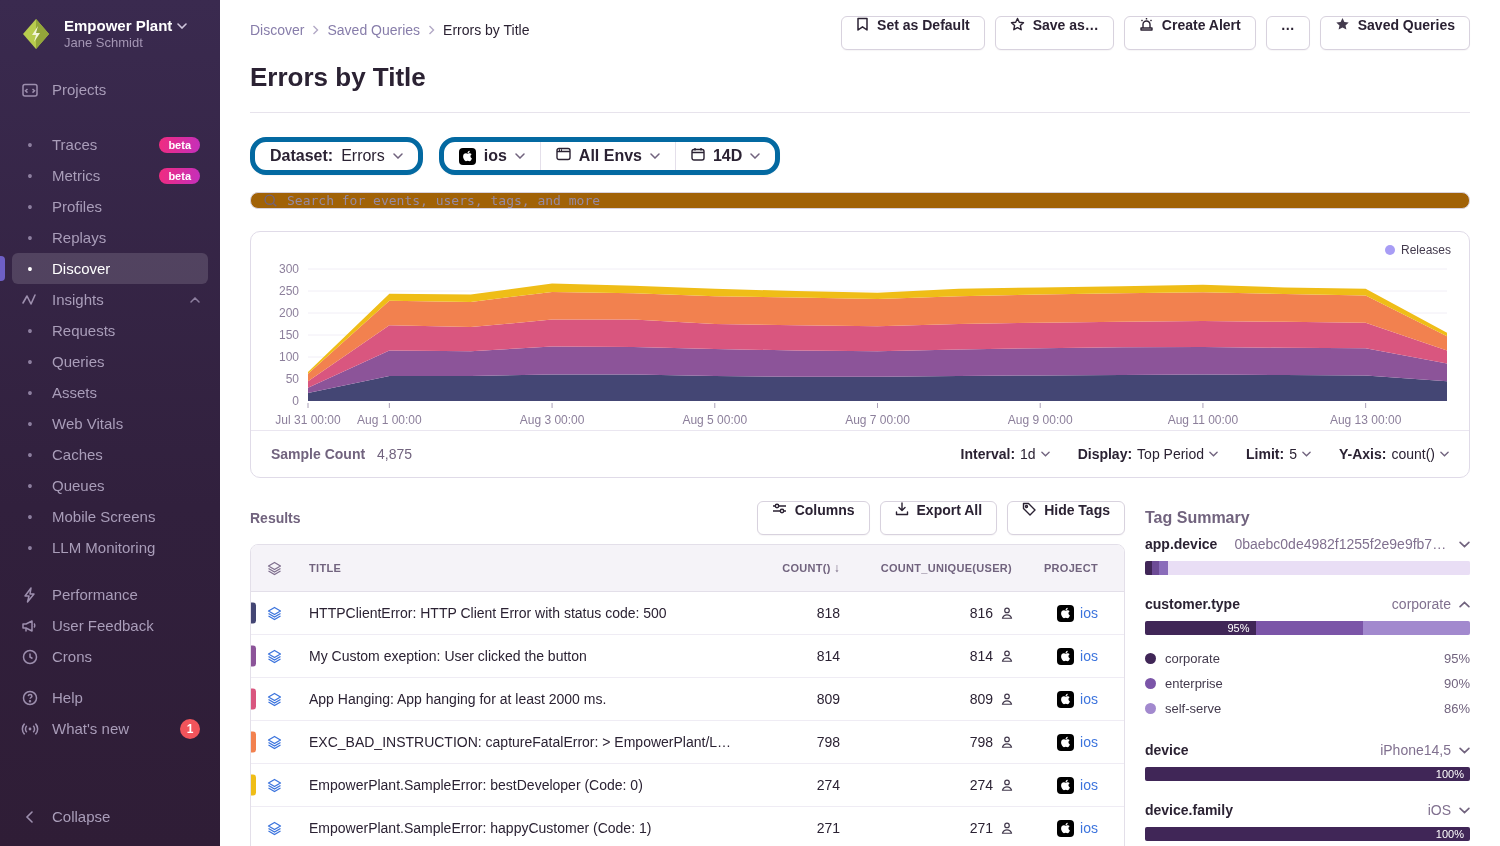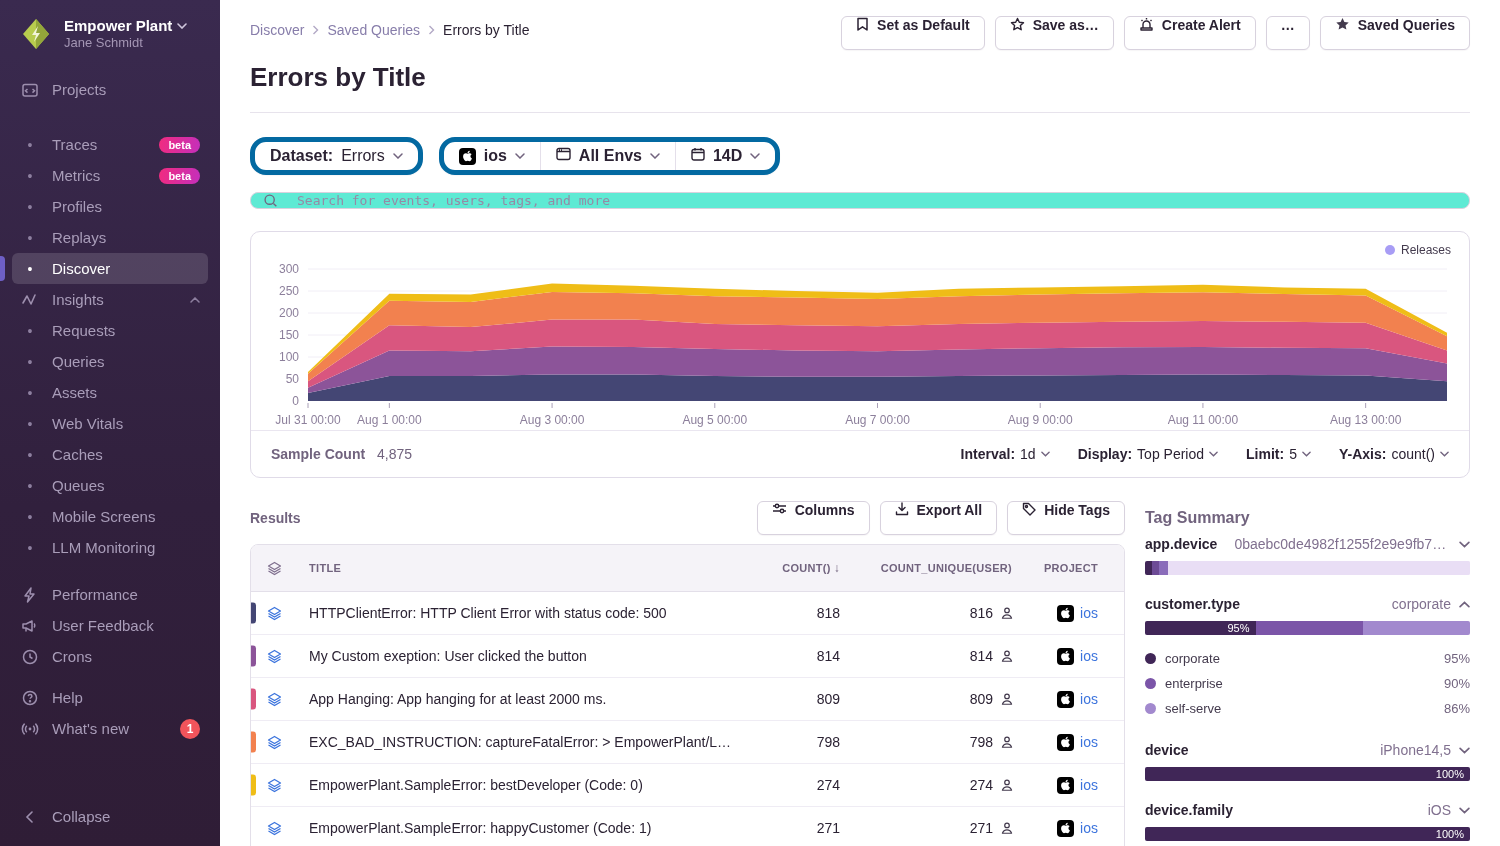--- a/index.html
+++ b/index.html
@@ -54,22 +54,22 @@
   
   .filter-row { display:flex; gap:16px; }
   .pill { display:inline-flex; align-items:center; height:38px; background:#fff;
     border:5px solid #0369a1; border-radius:16px; font-size:16px; cursor:pointer;
     box-shadow:0 1px 1px rgba(43,34,51,.04); }
   .pill .seg { display:flex; align-items:center; gap:8px; padding:0 15px; height:100%; }
   .pill .seg + .seg { border-left:1px solid #e4dfea; }
   .pill b { font-weight:700; }
   .caret { display:flex; color:#71637e; }
 
-  .search-bar { margin-top:17px; display:flex; align-items:center; gap:19px; height:38px;
-    border:1px solid #d8d2de; border-radius:8px; padding:0 12px; background:#5eead4; }
+  .search-bar { margin-top:17px; display:flex; align-items:center; gap:9px; height:38px;
+    border:1px solid #d8d2de; border-radius:8px; padding:0 12px; background:#a16207; }
   .search-bar input { flex:1; border:none; outline:none; font-family:"DejaVu Sans Mono", monospace;
     font-size:13px; color:#2b2233; background:transparent; }
   .search-bar input::placeholder { color:#958aa5; }
   .search-ic { color:#71637e; display:flex; }
 
   
   .chart-panel { position:relative; margin-top:22px; border:1px solid #e0dbe8; border-radius:10px; }
   .legend { position:absolute; top:11px; right:18px; display:flex; align-items:center; gap:6px;
     font-size:12px; color:#433a4d; }
   .legend-dot { width:10px; height:10px; border-radius:50%; }

